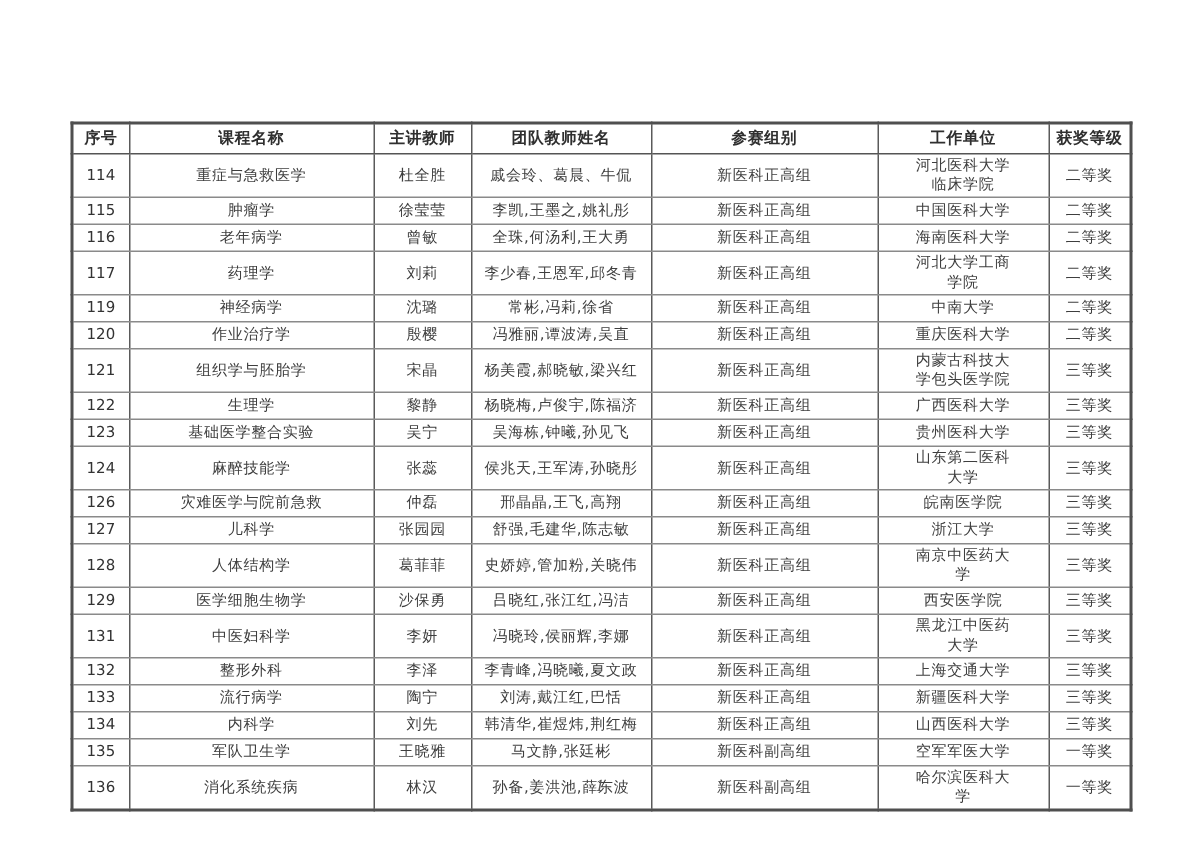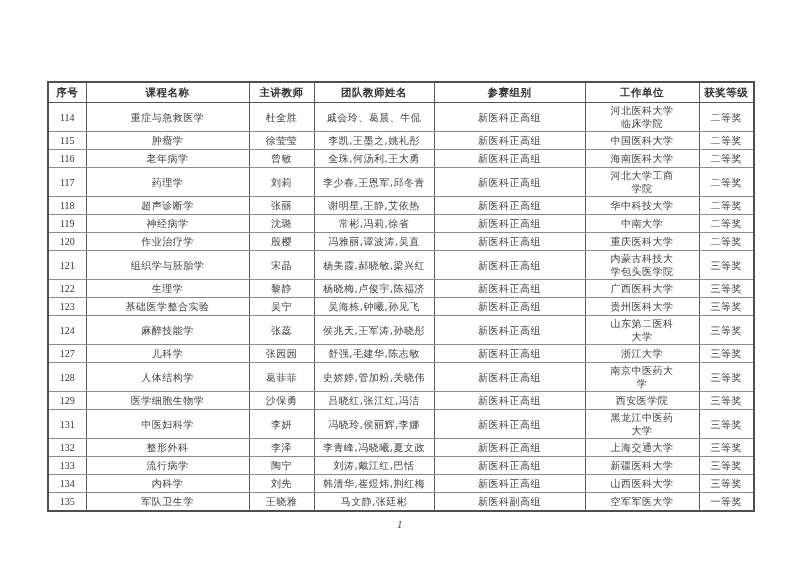--- a/index.html
+++ b/index.html
@@ -27,21 +27,21 @@
     letter-spacing:0.5px;
     overflow:hidden;
     word-break:break-all;
   }
   .award-table th{
     font-weight:bold;color:#2f2f2f;font-size:10.5px;
     border-bottom:1.5px solid #555;
     height:17px;
     background:#ffffff;
   }
-  .award-table td.cell-no{letter-spacing:0;font-size:10px;color:#333;font-family:Liberation Serif, serif;}
+  .award-table td.cell-no{letter-spacing:0;font-size:10px;color:#333;}
   .award-table td.cell-unit{padding:1px 22px;}
   .award-table td.cell-team{padding:1px 5px;}
   .page-footer{
     position:absolute;left:0;top:503px;width:800px;
     text-align:center;
     font-family:"DejaVu Serif","Liberation Serif",serif;
     font-style:italic;
     font-size:10px;color:#555;
   }
 </style>
@@ -101,29 +101,20 @@
         <tr>
           <td class="cell-no">117</td>
           <td class="cell-course">药理学</td>
           <td class="cell-teacher">刘莉</td>
           <td class="cell-team">李少春,王恩军,邱冬青</td>
           <td class="cell-group">新医科正高组</td>
           <td class="cell-unit">河北大学工商学院</td>
           <td class="cell-award">二等奖</td>
         </tr>
         <tr>
-          <td class="cell-no">118</td>
-          <td class="cell-course">超声诊断学</td>
-          <td class="cell-teacher">张丽</td>
-          <td class="cell-team">谢明星,王静,艾依热</td>
-          <td class="cell-group">新医科正高组</td>
-          <td class="cell-unit">华中科技大学</td>
-          <td class="cell-award">二等奖</td>
-        </tr>
-        <tr>
           <td class="cell-no">119</td>
           <td class="cell-course">神经病学</td>
           <td class="cell-teacher">沈璐</td>
           <td class="cell-team">常彬,冯莉,徐省</td>
           <td class="cell-group">新医科正高组</td>
           <td class="cell-unit">中南大学</td>
           <td class="cell-award">二等奖</td>
         </tr>
         <tr>
           <td class="cell-no">120</td>
@@ -161,20 +152,29 @@
           <td class="cell-unit">贵州医科大学</td>
           <td class="cell-award">三等奖</td>
         </tr>
         <tr>
           <td class="cell-no">124</td>
           <td class="cell-course">麻醉技能学</td>
           <td class="cell-teacher">张蕊</td>
           <td class="cell-team">侯兆天,王军涛,孙晓彤</td>
           <td class="cell-group">新医科正高组</td>
           <td class="cell-unit">山东第二医科大学</td>
+          <td class="cell-award">三等奖</td>
+        </tr>
+        <tr>
+          <td class="cell-no">126</td>
+          <td class="cell-course">灾难医学与院前急救</td>
+          <td class="cell-teacher">仲磊</td>
+          <td class="cell-team">邢晶晶,王飞,高翔</td>
+          <td class="cell-group">新医科正高组</td>
+          <td class="cell-unit">皖南医学院</td>
           <td class="cell-award">三等奖</td>
         </tr>
         <tr>
           <td class="cell-no">127</td>
           <td class="cell-course">儿科学</td>
           <td class="cell-teacher">张园园</td>
           <td class="cell-team">舒强,毛建华,陈志敏</td>
           <td class="cell-group">新医科正高组</td>
           <td class="cell-unit">浙江大学</td>
           <td class="cell-award">三等奖</td>
@@ -235,16 +235,25 @@
         </tr>
         <tr>
           <td class="cell-no">135</td>
           <td class="cell-course">军队卫生学</td>
           <td class="cell-teacher">王晓雅</td>
           <td class="cell-team">马文静,张廷彬</td>
           <td class="cell-group">新医科副高组</td>
           <td class="cell-unit">空军军医大学</td>
           <td class="cell-award">一等奖</td>
         </tr>
+        <tr>
+          <td class="cell-no">136</td>
+          <td class="cell-course">消化系统疾病</td>
+          <td class="cell-teacher">林汉</td>
+          <td class="cell-team">孙备,姜洪池,薛东波</td>
+          <td class="cell-group">新医科副高组</td>
+          <td class="cell-unit">哈尔滨医科大学</td>
+          <td class="cell-award">一等奖</td>
+        </tr>
       </tbody>
   </table>
   <div class="page-footer">1</div>
 </div>
 
 </body></html>

